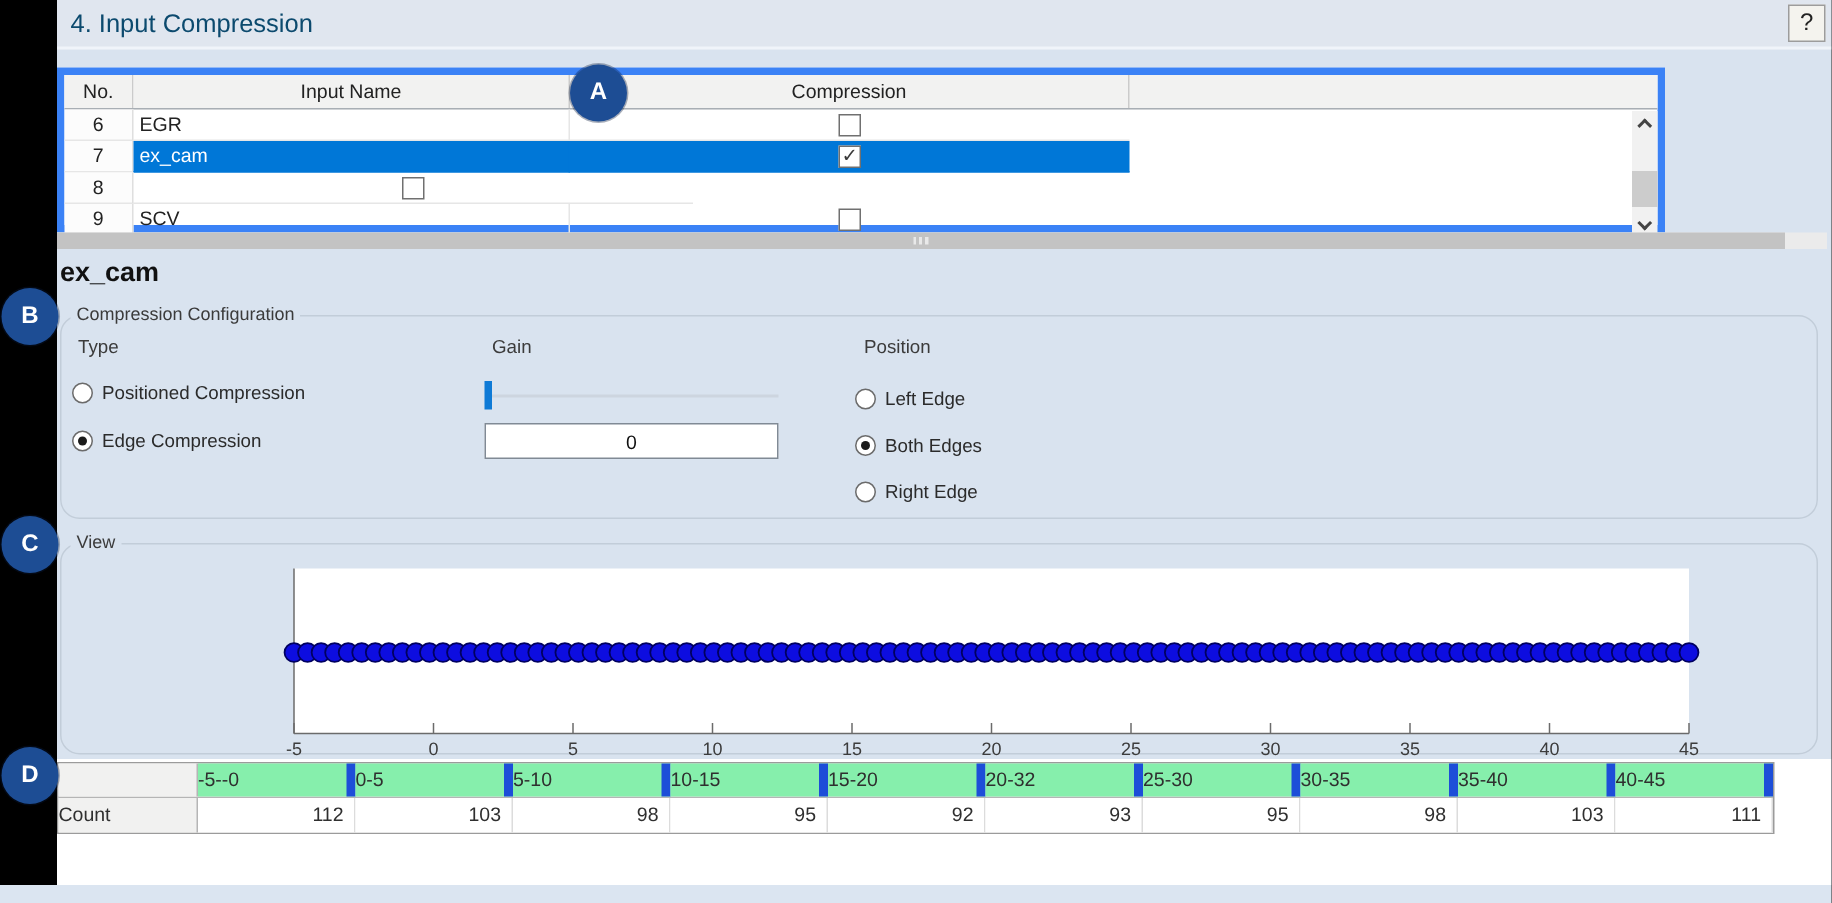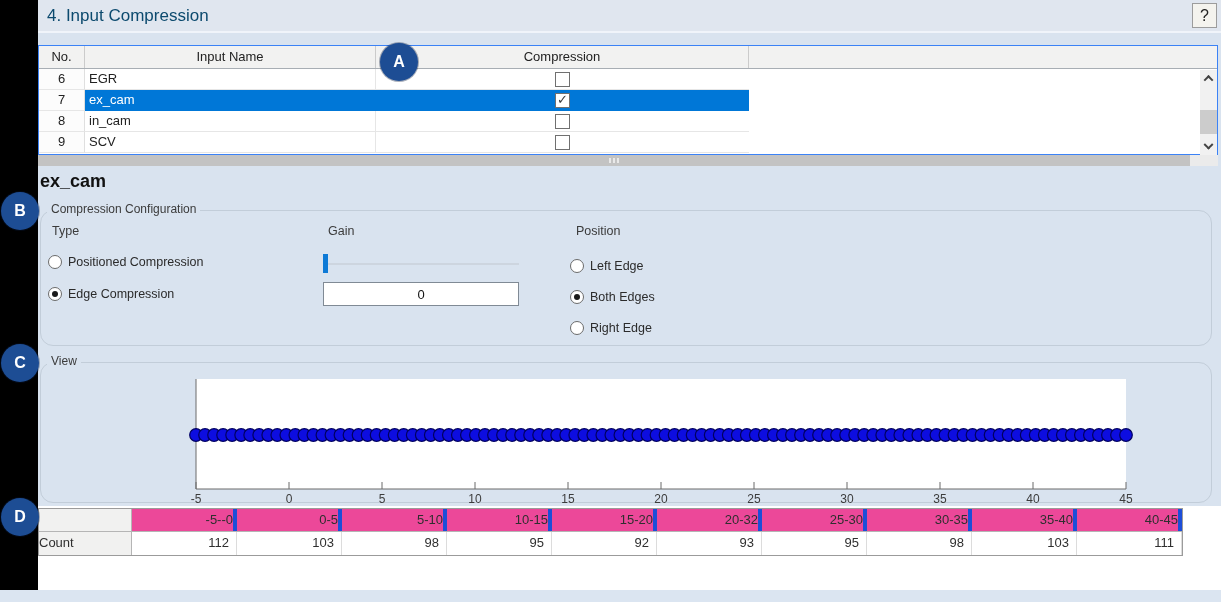--- a/index.html
+++ b/index.html
@@ -9,21 +9,21 @@
 
   .app-bg { position:absolute; left:38px; top:0; width:1183px; height:590px; background:#d9e3ef; }
   .bottom-strip { position:absolute; left:0; top:590px; width:1221px; height:12px; background:#dbe5f1; }
 
   
   .titlebar { position:absolute; left:38px; top:0; width:1183px; height:33px; background:#e0e6ef; border-bottom:2px solid #f0f4fa; }
   .title { position:absolute; left:9px; top:6px; font-size:17px; color:#0c4a6e; }
   .help-btn { position:absolute; right:4px; top:3px; width:25px; height:25px; background:#f4f3ee; border:1px solid #9c9c9c; font-size:16px; color:#222; cursor:pointer; font-family:inherit; }
 
   
-  .table-panel { position:absolute; left:38px; top:45px; width:1180px; height:110px; background:#fff; border:1px solid #3b82f6; }
+  .table-panel { position:absolute; left:38px; top:45px; width:1072px; height:110px; background:#fff; border:5px solid #3b82f6; }
   .t-header { display:flex; height:23px; border-bottom:1px solid #a8aeb4; background:#f2f2f1; }
   .cell { overflow:hidden; white-space:nowrap; font-size:13px; color:#222; line-height:20px; }
   .t-header .cell { line-height:22px; text-align:center; border-right:1px solid #cbcbcb; background:#f2f2f1; }
   .c-no { width:46px; }
   .c-name { width:291px; }
   .c-comp { width:373px; }
   .t-row { display:flex; height:21px; }
   .t-row .c-no { text-align:center; border-right:1px solid #dfdfdf; border-bottom:1px solid #e6e6e6; background:#fcfcfc; }
   .t-row .c-name { padding-left:4px; border-right:1px solid #e6e6e6; border-bottom:1px solid #e6e6e6; }
   .t-row .c-comp { border-bottom:1px solid #e6e6e6; display:flex; align-items:center; justify-content:center; }
@@ -70,21 +70,21 @@
   .slider .track { position:absolute; left:3px; top:10px; width:193px; height:2px; background:#cdd5df; }
   .slider .thumb { position:absolute; left:0; top:1px; width:5px; height:19px; background:#0e7ad6; }
   .gain-field { position:absolute; left:282px; top:71px; width:196px; height:24px; background:#fff; border:1px solid #808a95; font-size:13px; text-align:center; color:#111; font-family:inherit; }
 
   
   .white-block { position:absolute; left:38px; top:506px; width:1183px; height:84px; background:#fff; }
   .count-table { position:absolute; left:38px; top:508px; border:1px solid #9b9b9b; }
   .ct-row { display:flex; height:23px; }
   .ct-cell { font-size:13px; color:#2f2f2f; line-height:22px; overflow:hidden; }
   .ct-label { width:93px; background:#f1f1f0; text-align:left; border-right:1px solid #b5b5b5; }
-  .ct-bin { width:105px; background:#ec4899; text-align:right; border-right:4px solid #1d4ed8; }
+  .ct-bin { width:105px; background:#86efac; text-align:left; border-right:6px solid #1d4ed8; }
   .ct-head { border-bottom:1px solid #b5b5b5; }
   .ct-val { width:105px; background:#fff; text-align:right; padding-right:7px; border-right:1px solid #dcdcdc; }
 
   
   .badge { position:absolute; width:38px; height:38px; border-radius:50%; background:#1d4d94; color:#fff; font-size:16px; font-weight:bold; display:flex; align-items:center; justify-content:center; z-index:10; box-shadow:0 0 0 1px rgba(10,25,60,.35); }
   .badge-a { left:380px; top:43px; }
   .badge-b { left:1px; top:192px; }
   .badge-c { left:1px; top:344px; }
   .badge-d { left:1px; top:498px; }
 </style>
@@ -116,21 +116,20 @@
     </div>
     <div class="t-row on">
       <div class="cell c-no">7</div>
       <div class="cell c-name">ex_cam</div>
       <div class="cell c-comp">
           <span class="checkbox on"></span>
         </div>
     </div>
     <div class="t-row">
       <div class="cell c-no">8</div>
-      <div class="cell c-name">in_cam</div>
       <div class="cell c-comp">
           <span class="checkbox"></span>
         </div>
     </div>
     <div class="t-row">
       <div class="cell c-no">9</div>
       <div class="cell c-name">SCV</div>
       <div class="cell c-comp">
           <span class="checkbox"></span>
         </div>

